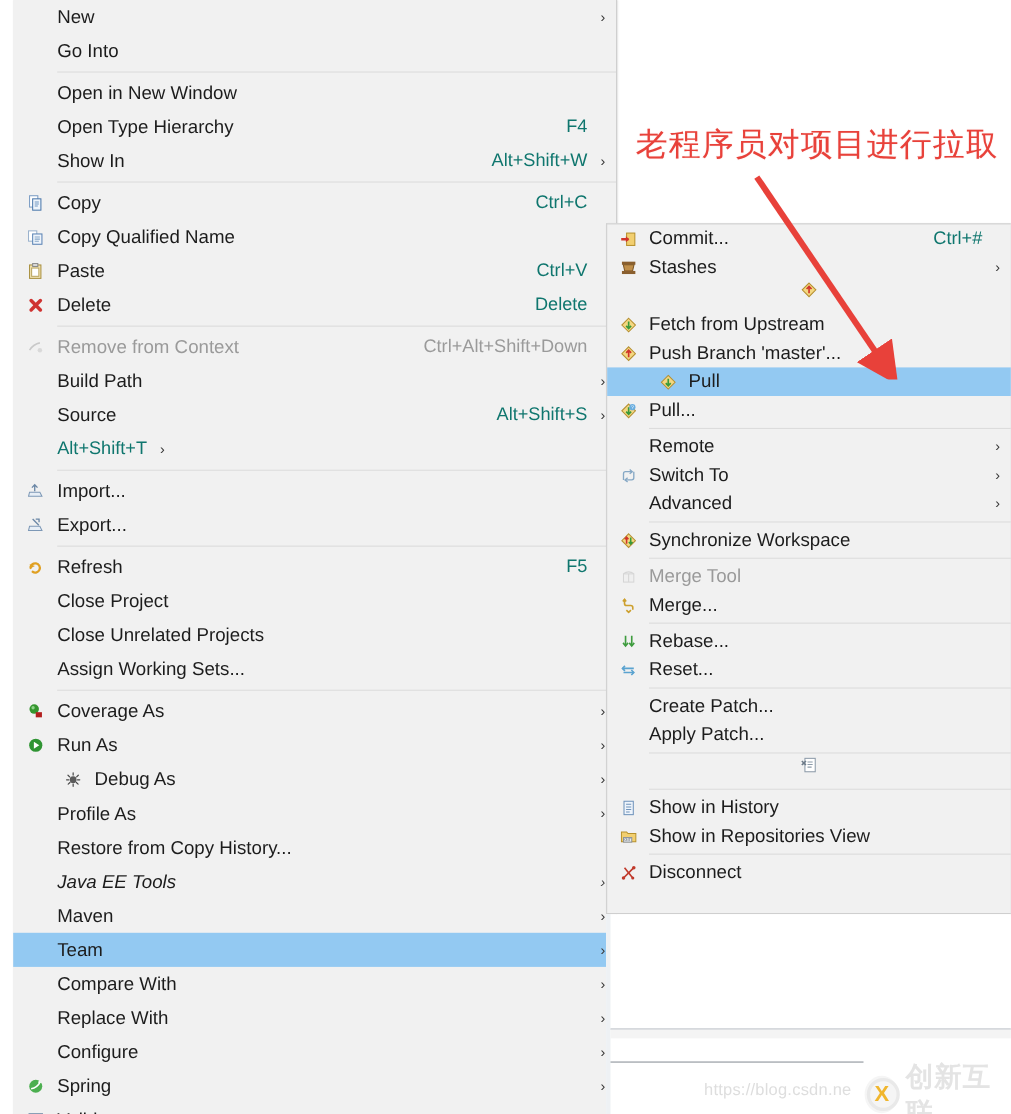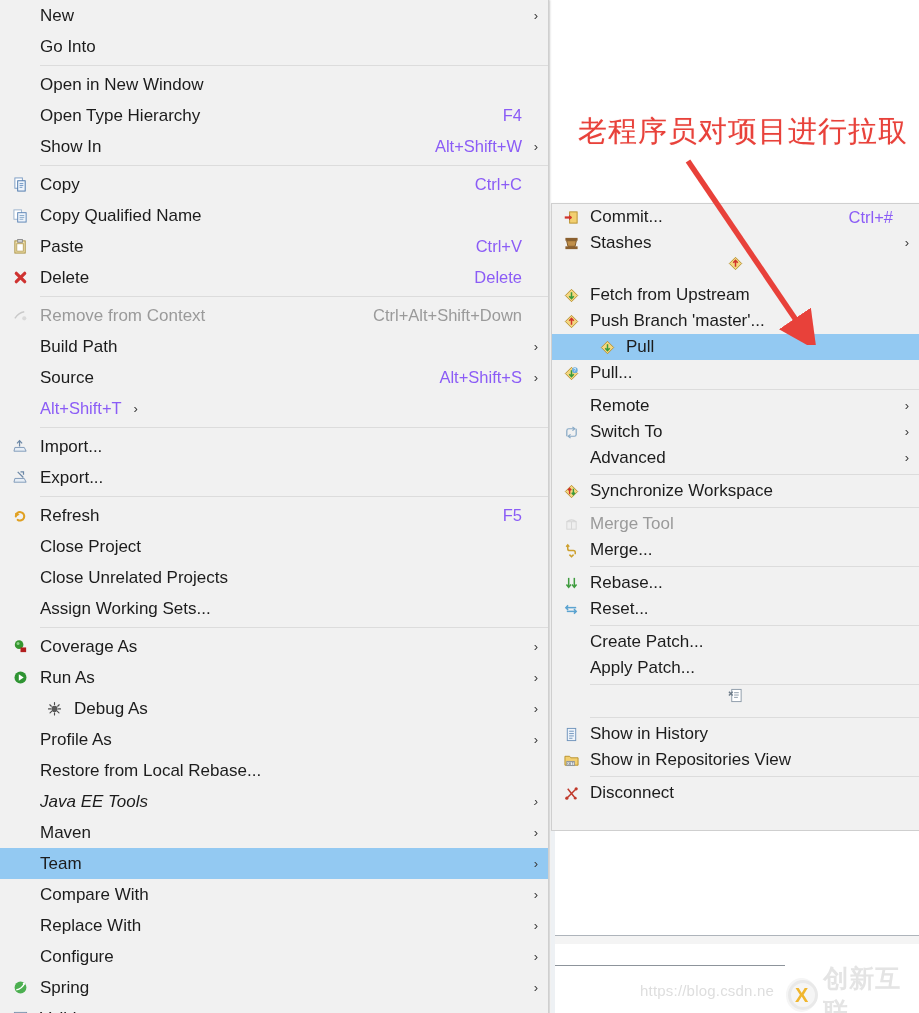--- a/index.html
+++ b/index.html
@@ -15,21 +15,21 @@
     position:absolute;
     background:#f1f1f1;
     border:1px solid #cfcfcf;
     box-sizing:border-box;
     box-shadow:1px 1px 2px rgba(0,0,0,.18);
     font-size:17px;
     color:#1c1c1c;
     user-select:none;
   }
   .menu.ctx-left{
-    left:0px; top:-1px; width:549px; height:1015px;
+    left:12px; top:-1px; width:549px; height:1015px;
     border-left:none;
   }
   .menu.ctx-right{
     left:551px; top:203px; width:368px; height:628px;
     border-right:none;
   }
   .row{
     position:relative;
     height:26px;
     line-height:26px;
@@ -43,21 +43,21 @@
     min-width:40px;
     text-align:center;
     font-size:12px;
     line-height:1;
     display:flex;
     align-items:center;
     justify-content:center;
   }
   .row .lbl{flex:1;overflow:hidden;text-overflow:clip;}
   .row .accel{
-    color:#8b5cf6;
+    color:#0f766e;
     padding-right:6px;
     font-size:16.5px;
   }
   .row .arrow{
     width:16px;min-width:16px;
     text-align:center;
     font-size:13px;
     color:#3a3a3a;
     padding-right:4px;
   }
@@ -368,21 +368,21 @@
       <span class="arrow">›</span>
     </div>
     <div class="row" style="height: 31px; line-height: 31px;">
       <span class="ico"></span>
       <span class="lbl">Profile As</span>
       <span class="accel"></span>
       <span class="arrow">›</span>
     </div>
     <div class="row" style="height: 31px; line-height: 31px;">
       <span class="ico"></span>
-      <span class="lbl">Restore from Local Rebase...</span>
+      <span class="lbl">Restore from Copy History...</span>
       <span class="accel"></span>
       <span class="arrow empty">›</span>
     </div>
     <div class="row" style="height: 31px; line-height: 31px; font-style: italic;">
       <span class="ico"></span>
       <span class="lbl">Java EE Tools</span>
       <span class="accel"></span>
       <span class="arrow">›</span>
     </div>
     <div class="row" style="height: 31px; line-height: 31px;">

